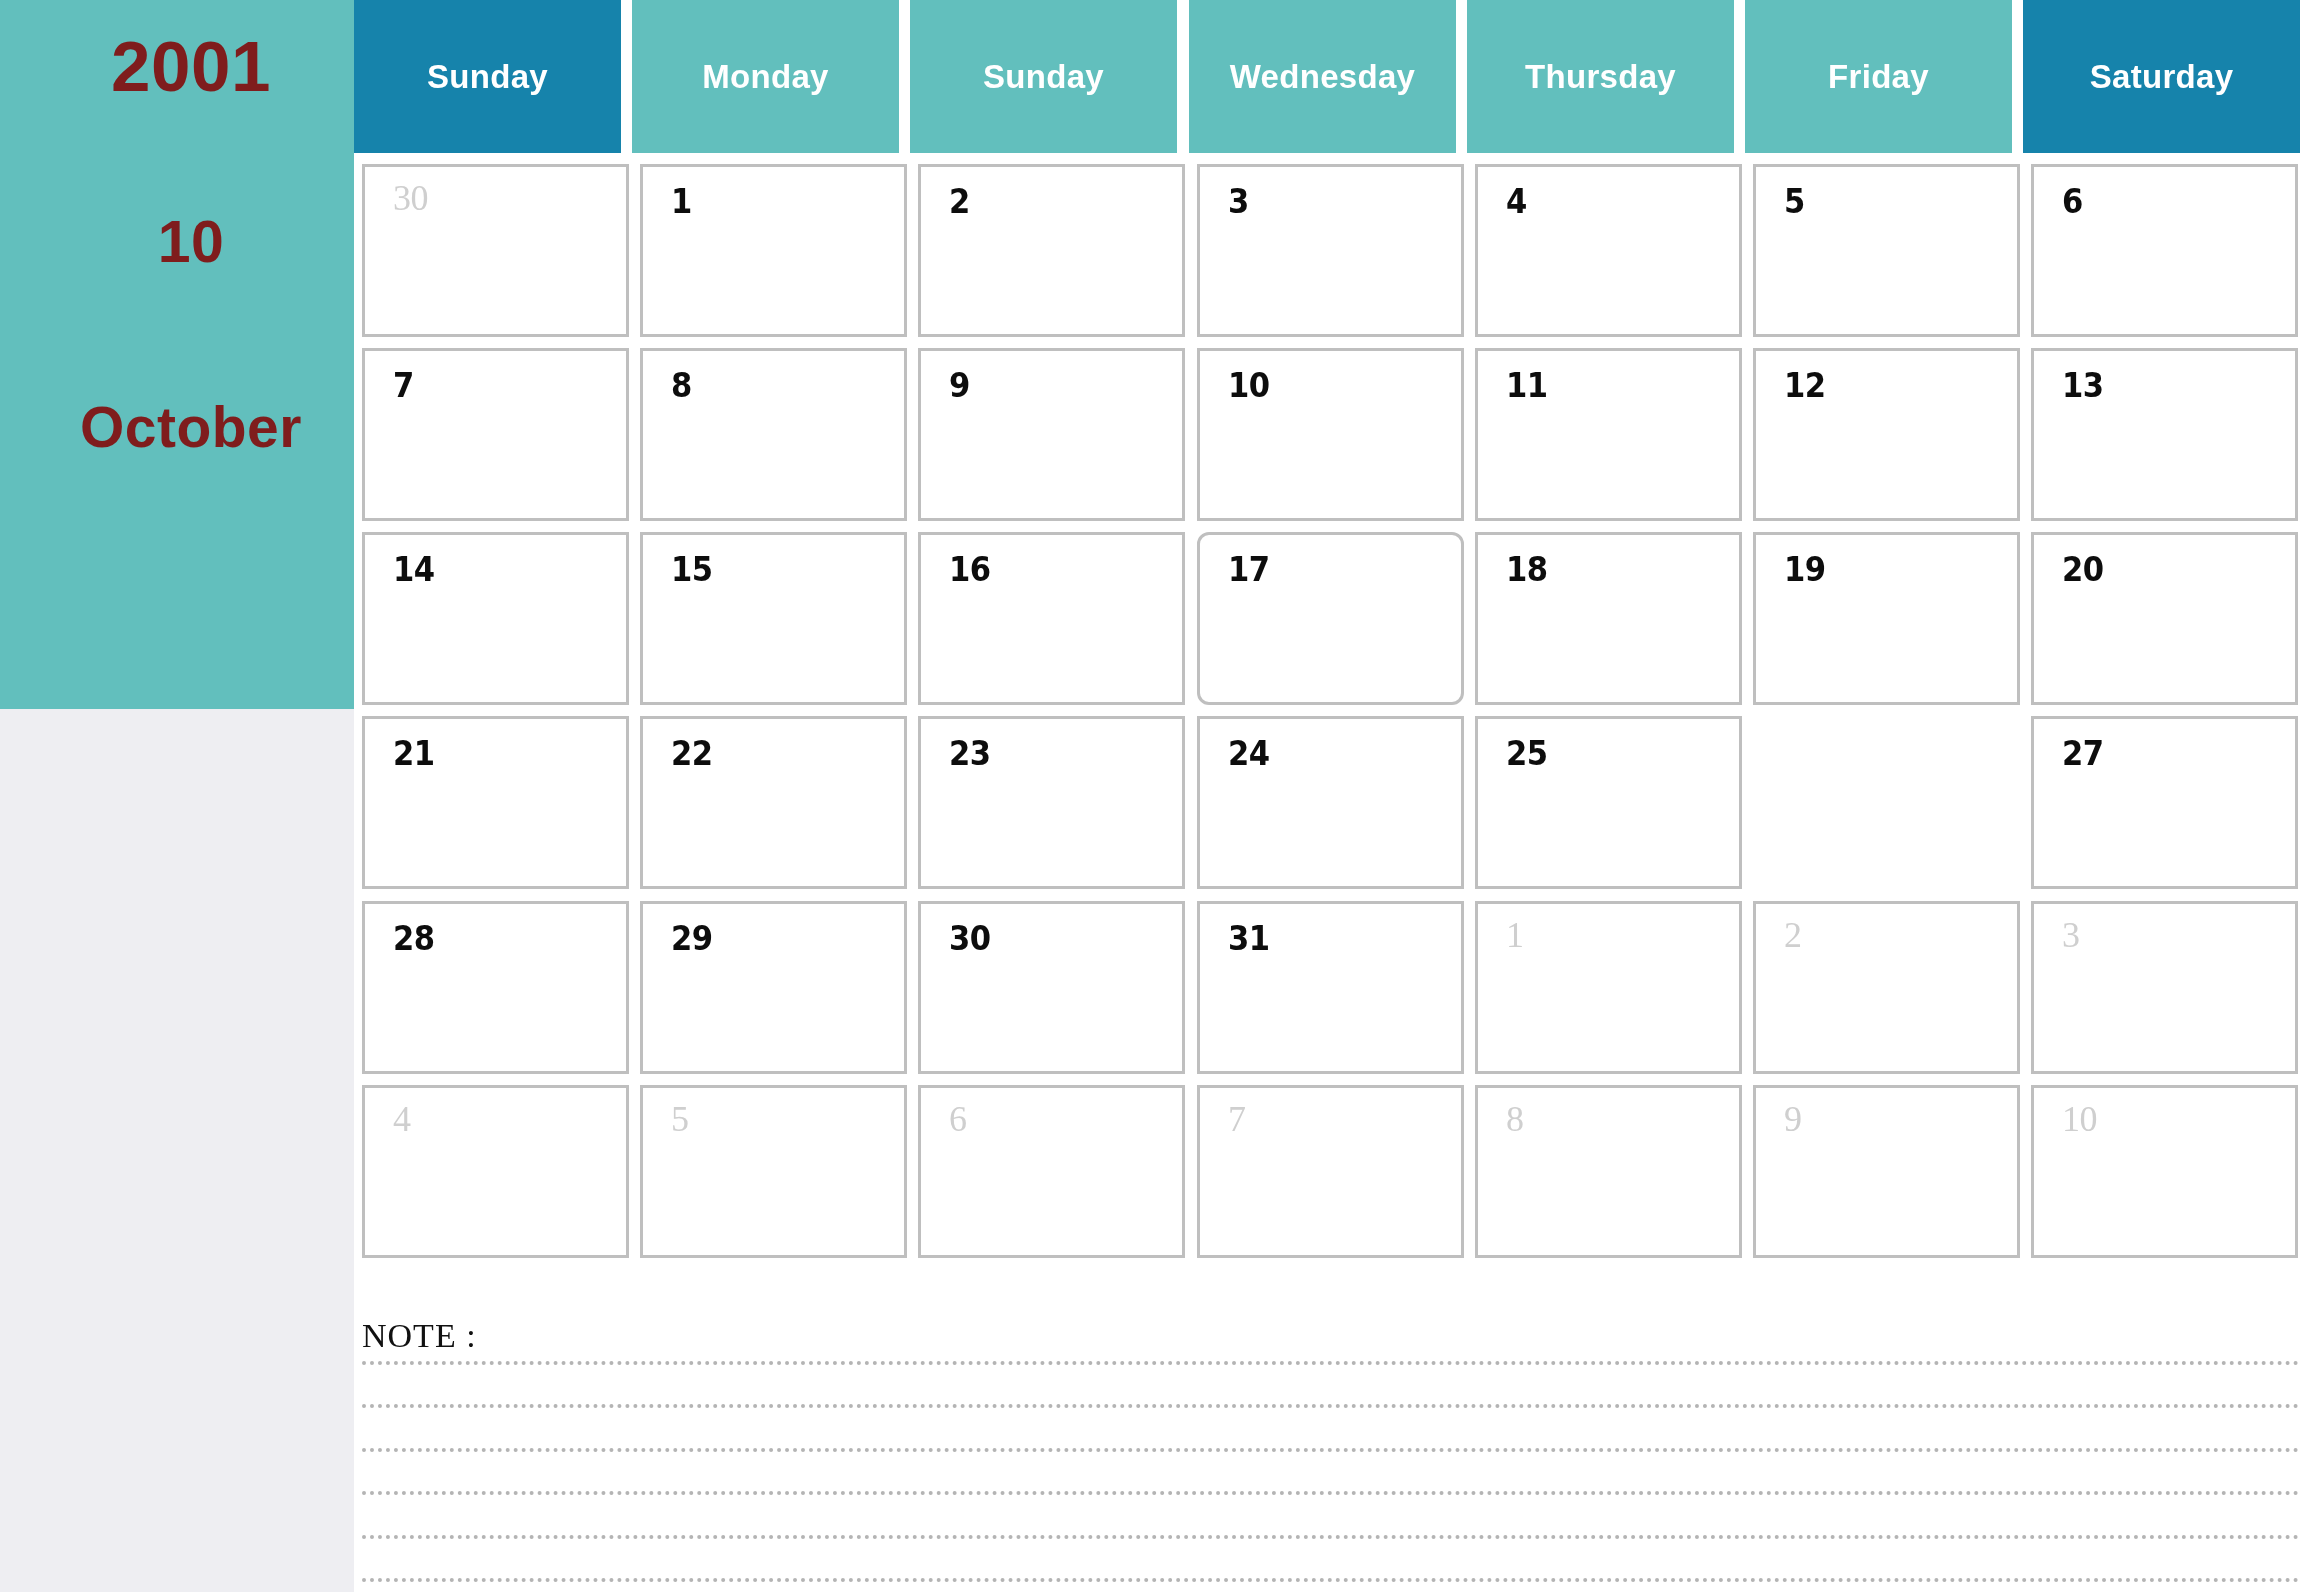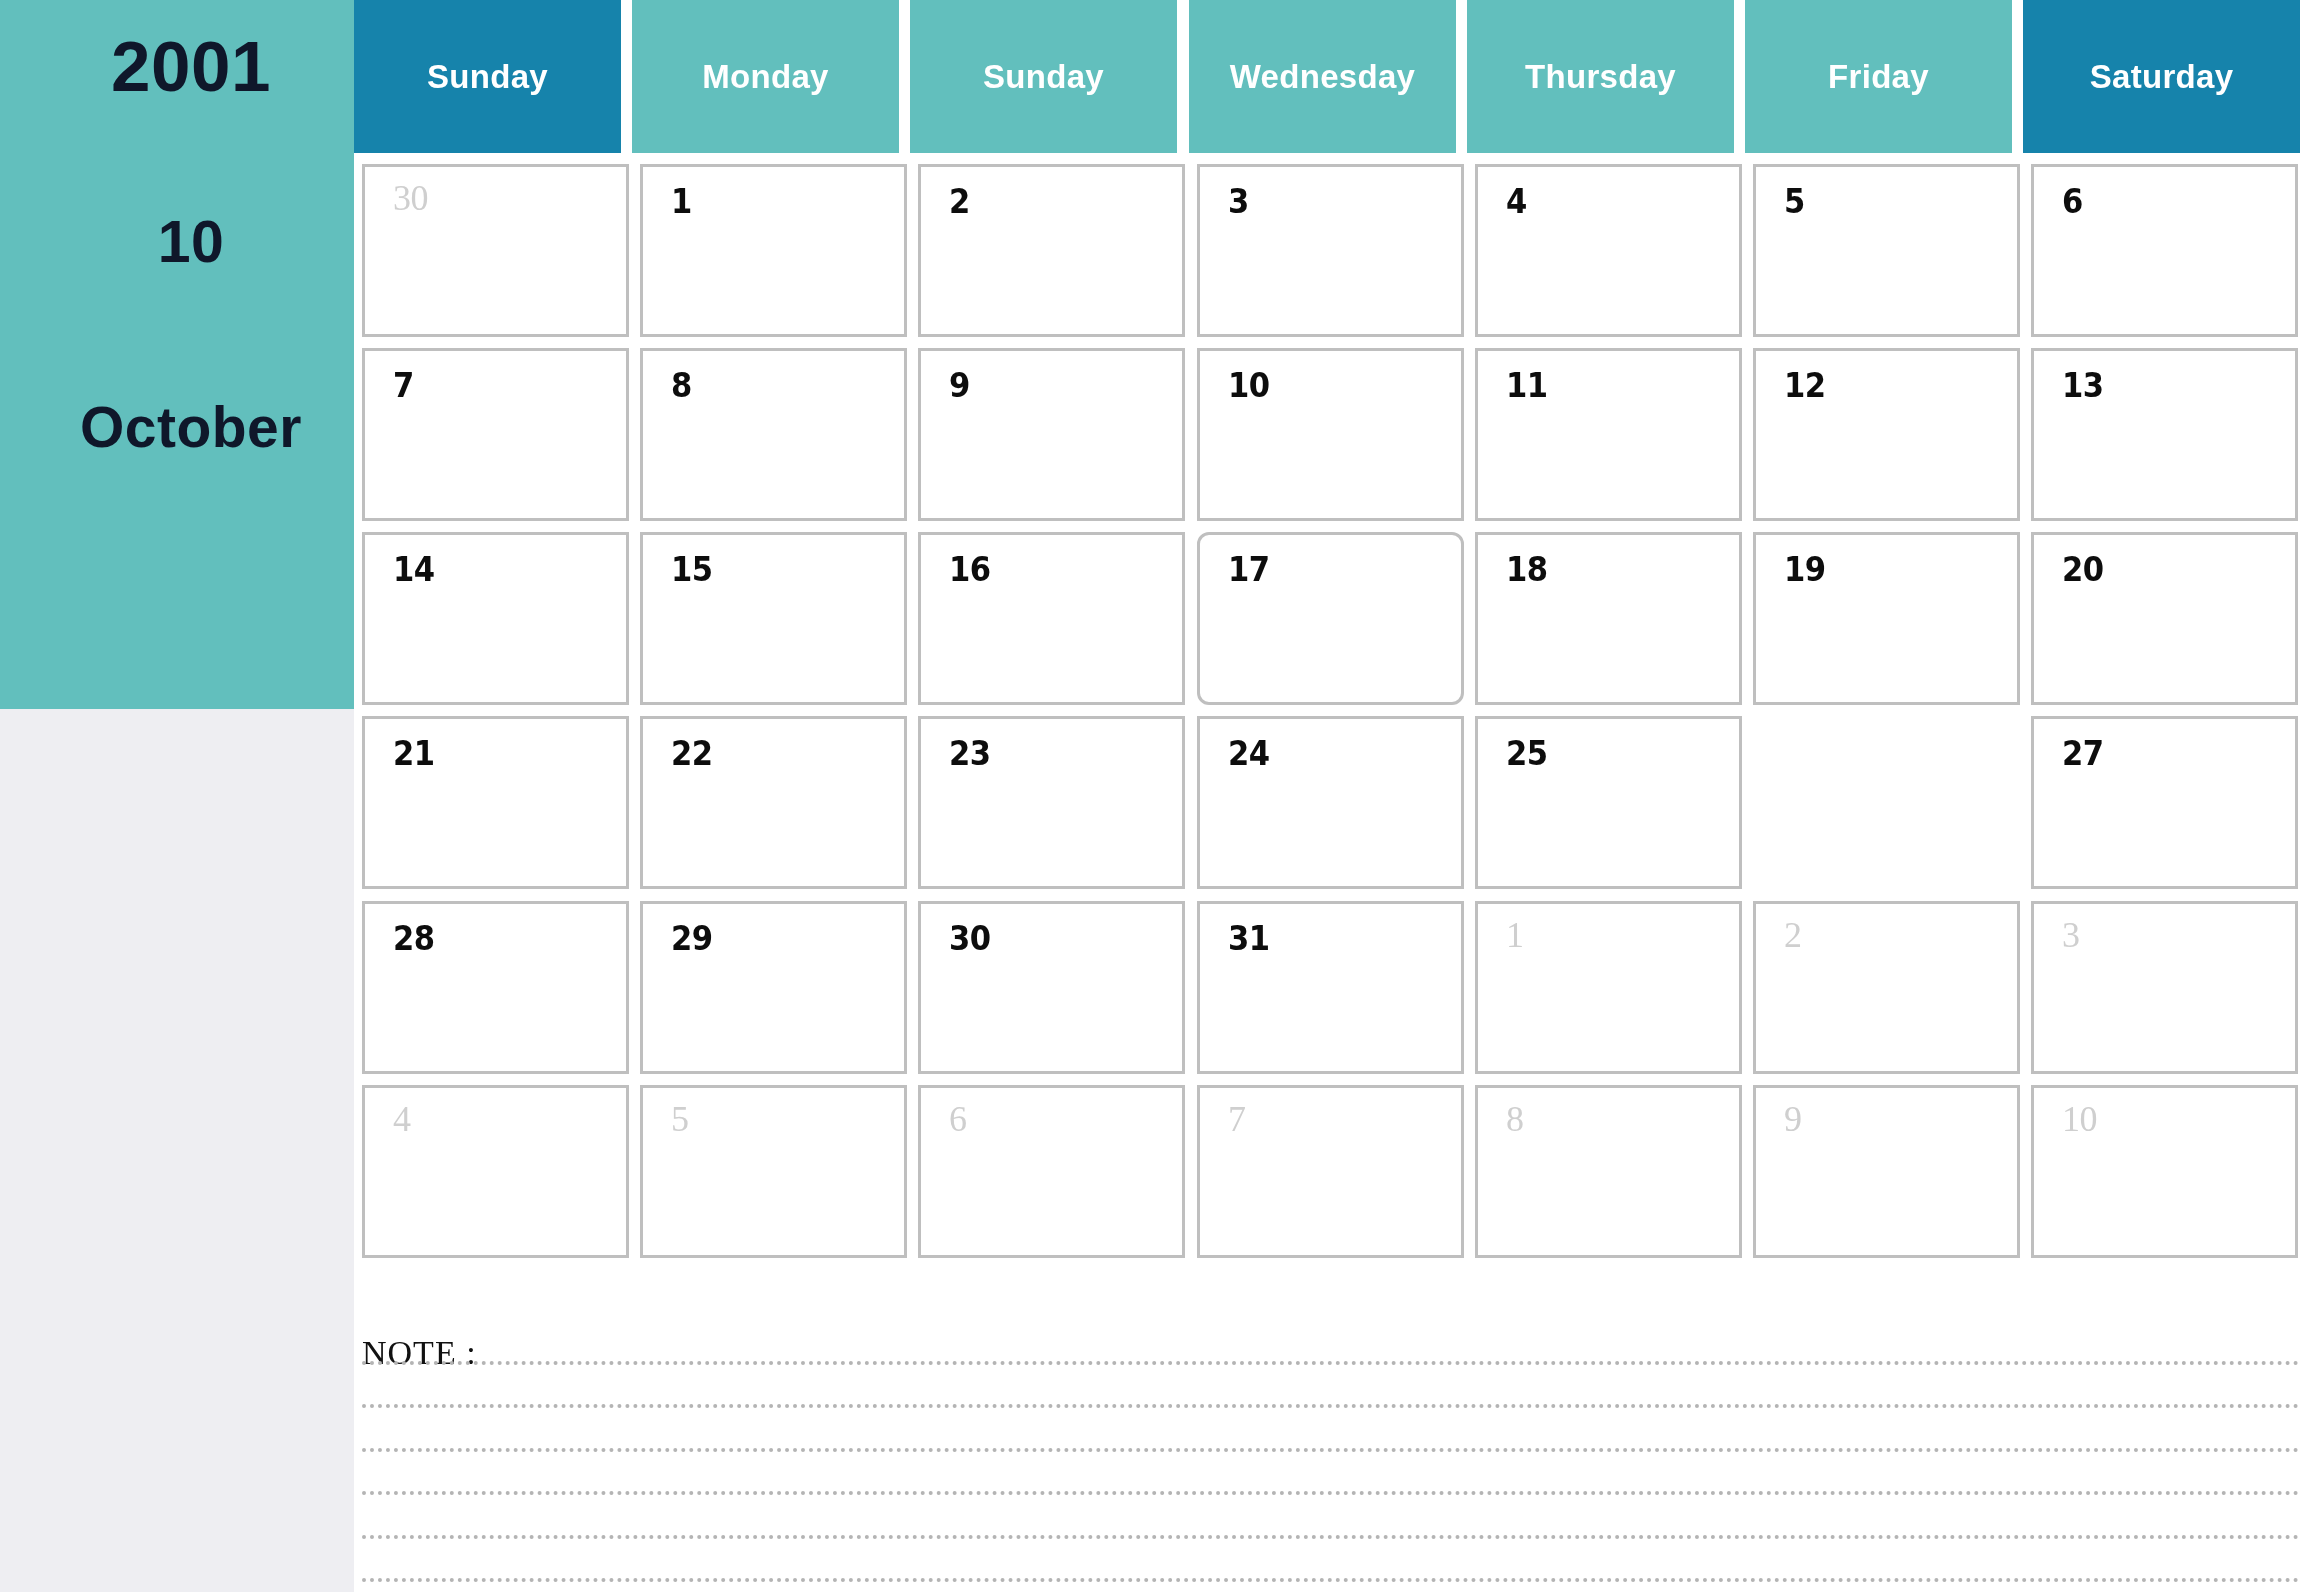--- a/index.html
+++ b/index.html
@@ -39,21 +39,21 @@
     width: 354px;
     height: 884px;
     background: #eeeef2;
   }
 
   .sidebar-text {
     position: absolute;
     left: 0;
     width: 382px;
     text-align: center;
-    color: #0f172a;
+    color: #7f1d1d;
     font-weight: bold;
     letter-spacing: 0.5px;
     white-space: nowrap;
   }
 
   #sidebar-year  { top: 28px;  font-size: 71px; line-height: 77px; }
   #sidebar-month-num { top: 210px; font-size: 59px; line-height: 65px; }
   #sidebar-month-name { top: 396px; font-size: 57px; line-height: 63px; }
 
   
@@ -137,21 +137,20 @@
 
   #note-label {
     position: absolute;
     left: 8px;
     top: 0px;
     font-family: "Liberation Serif", "DejaVu Serif", serif;
     font-size: 34px;
     color: #111111;
     letter-spacing: 1px;
     white-space: nowrap;
-    margin-top: 17px;
   }
 
   .note-line {
     position: absolute;
     left: 8px;
     width: 1938px;
     height: 0;
     border-top: 4px dotted #b4b4b4;
   }
 </style>

